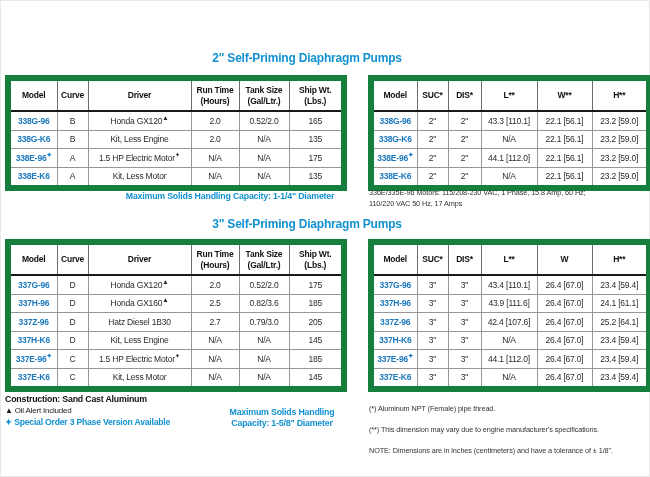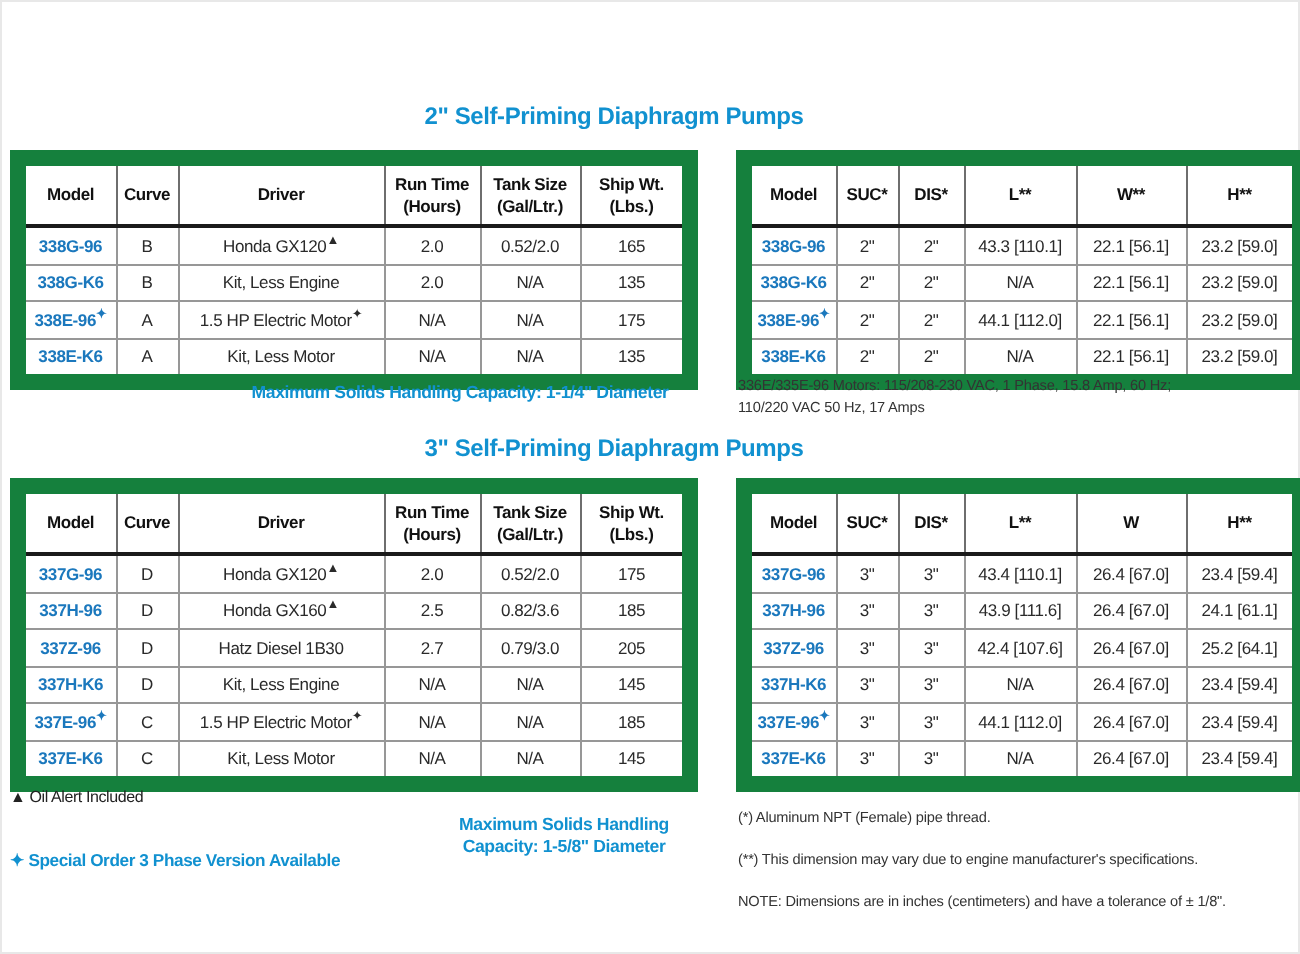--- a/index.html
+++ b/index.html
@@ -9,21 +9,21 @@
   }
   .page { position:absolute; inset:0; border:1px solid #e8e8e8; }
 
   .sec-title {
     position:absolute; transform:translateX(-50%); white-space:nowrap;
     font-size:12px; font-weight:bold; color:var(--accent-blue); letter-spacing:-0.2px;
   }
 
   table.spec {
     position:absolute; border-collapse:collapse; table-layout:fixed;
-    background:#fff; border:8px solid #15803d;padding-left:22px;
+    background:#fff; border:6px solid #15803d;padding-left:22px;
   }
   table.spec th {
     font-size:8.5px; font-weight:bold; color:#111; text-align:center; vertical-align:middle;
     border:1px solid #6e6e6e; border-bottom:2px solid #1a1a1a;
     white-space:pre-line; line-height:1.25; padding:2px 1px; height:25px; letter-spacing:-0.2px;
   }
   table.spec td {
     font-size:8.5px; color:#2a2a2a; text-align:center; vertical-align:middle;
     border:1px solid #979797; padding:0 1px; height:17.5px;
     white-space:nowrap; letter-spacing:-0.2px;
@@ -35,21 +35,21 @@
     position:absolute; transform:translateX(-50%); text-align:center; white-space:pre-line;
     font-size:8.8px; font-weight:bold; color:var(--accent-blue); line-height:1.3; letter-spacing:-0.2px;
   }
   .smallnote {
     position:absolute; font-size:7.3px; color:#333; line-height:1.45;
     white-space:pre-line; letter-spacing:-0.1px;
   }
   .legend { position:absolute; font-size:8.2px; line-height:1.35; letter-spacing:-0.2px; }
   .legend .bold-black { font-weight:bold; font-size:8.8px; color:#111; }
   .legend .plain { color:#222; font-size:8px; }
-  .legend .bold-blue { font-weight:bold; font-size:8.6px; color:var(--accent-blue);margin-top:20px; }
+  .legend .bold-blue { font-weight:bold; font-size:8.6px; color:var(--accent-blue); }
 </style>
 </head>
 <body>
 
 <div class="page">
 
   <div class="sec-title" style="left:306px; top:50px;">2" Self-Priming Diaphragm Pumps</div>
 
   <table class="spec" style="left:4px; top:74px; width:336px;">
     <colgroup>
@@ -310,20 +310,21 @@
           <td>3"</td>
           <td>3"</td>
           <td>N/A</td>
           <td>26.4 [67.0]</td>
           <td>23.4 [59.4]</td>
         </tr>
       </tbody>
     </table>
 
   <div class="legend" style="left:4px; top:393px;">
+    <div class="bold-black">Construction: Sand Cast Aluminum</div>
     <div class="plain">▲ Oil Alert Included</div>
     <div class="bold-blue">✦ Special Order 3 Phase Version Available</div>
   </div>
 
   <div class="caption" style="left:281px; top:406px;">Maximum Solids Handling
 Capacity: 1-5/8" Diameter</div>
 
   <div class="smallnote" style="left:368px; top:392px; width:280px;">
     <div>(*) Aluminum NPT (Female) pipe thread.</div>
     <div>(**) This dimension may vary due to engine manufacturer's specifications.</div>

